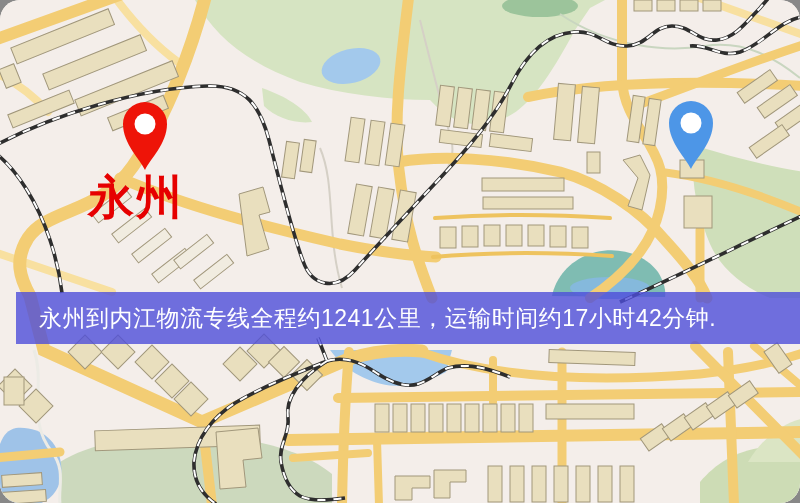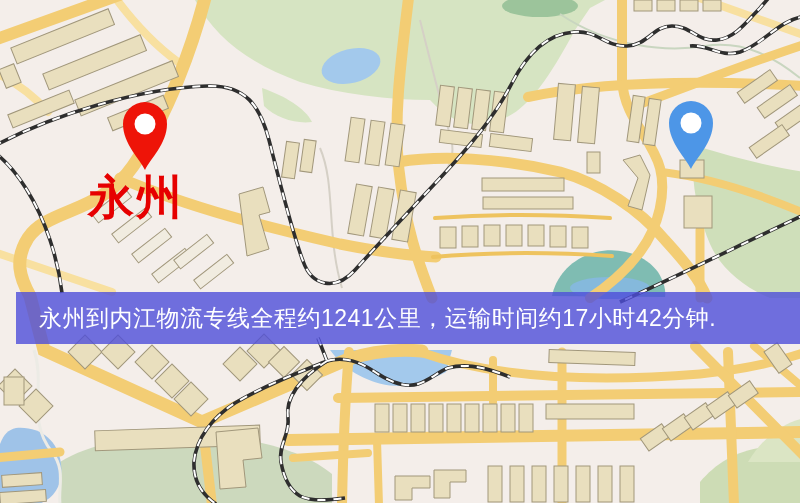--- a/index.html
+++ b/index.html
@@ -1,19 +1,20 @@
 <!DOCTYPE html>
 <html style="--bg: #f4eeea; --park: #d6e4c2; --park-dark: #9cc49b; --field: #ccd9bd; --teal: #7fbcb2; --water: #a3c9ec; --road: #f3cd74; --road-pale: #f8e0a0; --railway: #2e2e2e; --building: #e9dfbe; --building-light: #f1ece0; --building-stroke: #a1977b; --stream: #d5d0c6; --banner-bg: rgba(77,77,217,0.8); --banner-text: #ffffff; --origin-pin: #ee1408; --origin-label: #e60000; --destination-pin: #4d96e7; --destination-label: #2433d6;"><head>
 <meta charset="utf-8">
 <style>
   html,body{margin:0;padding:0;background:#888;}
   .screen{
     position:relative;width:800px;height:503px;overflow:hidden;
     font-family:"Liberation Sans","DejaVu Sans",sans-serif;
     background:var(--bg,#f4eeea);
+    border-radius:20px;
   }
   .map-svg{position:absolute;left:0;top:0;width:800px;height:503px;display:block;}
   .pin{position:absolute;z-index:3;}
   .pin svg{display:block;}
   .pin-origin{left:120px;top:99px;}
   .pin-destination{left:666px;top:98px;}
   .city-label{
     position:absolute;z-index:4;font-weight:700;line-height:1;
     letter-spacing:2px;white-space:nowrap;
   }

